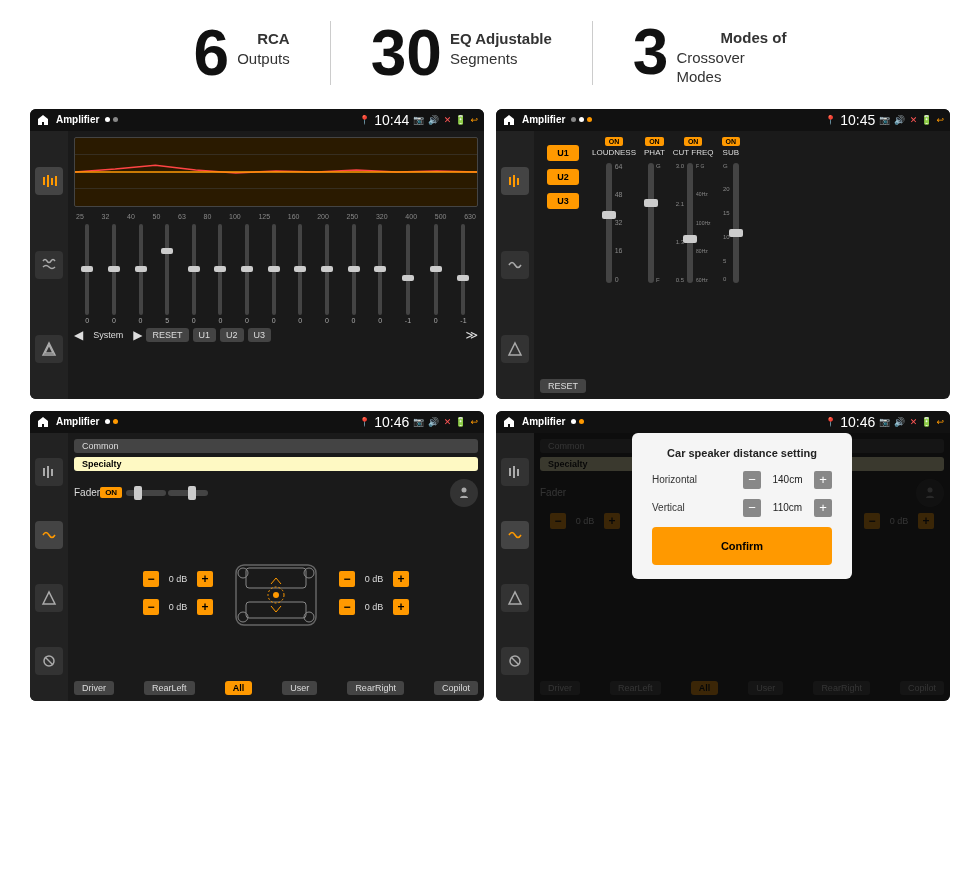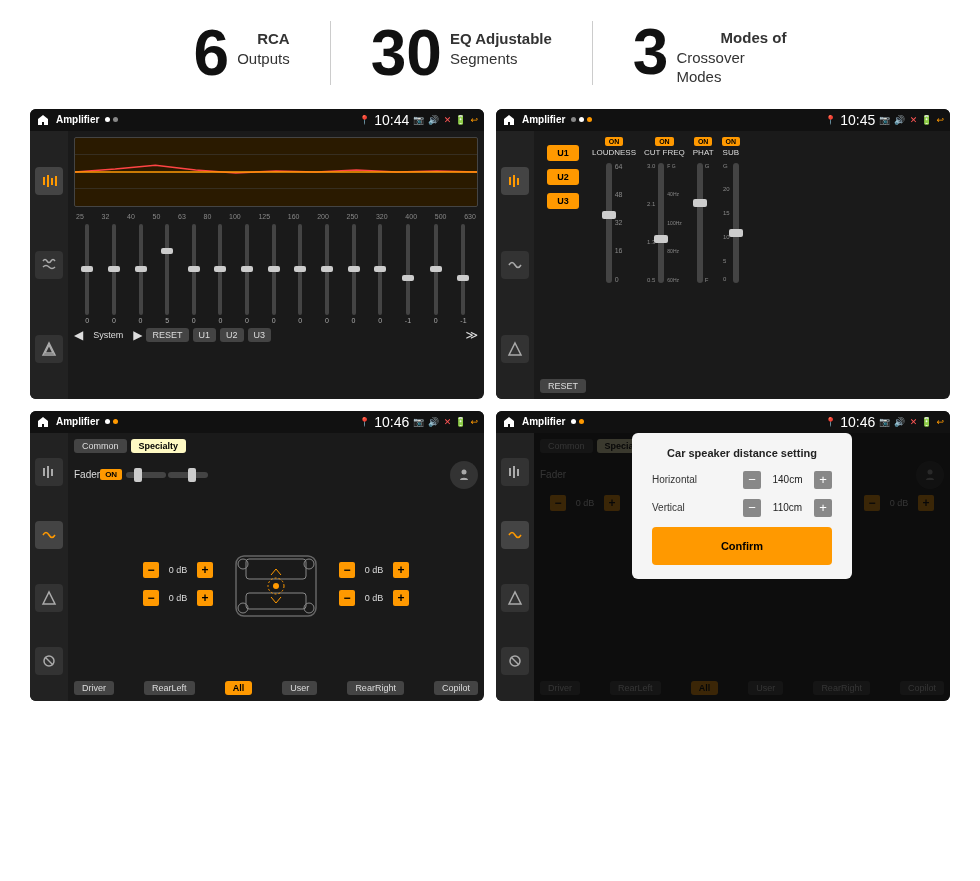--- a/index.html
+++ b/index.html
@@ -366,20 +366,21 @@
     .fader-main {
       flex: 1;
       padding: 6px;
       position: relative;
     }
 
     .fader-tabs {
       display: flex;
       gap: 4px;
       margin-bottom: 8px;
+      flex-direction: column;
     }
 
     .fader-tab {
       background: #444;
       color: #ddd;
       border-radius: 3px;
       padding: 2px 8px;
       font-size: 9px;
       cursor: pointer;
     }
@@ -854,20 +855,34 @@
                       <span>48</span>
                       <span>32</span>
                       <span>16</span>
                       <span>0</span>
                   </div>
                 </div>
               </div>
 
               <div class="cross-col">
                 <div class="on-badge">ON</div>
+                <div class="col-label">PHAT</div>
+                <div style="height:120px; display:flex; align-items:flex-start; margin-top:4px;">
+                  <div class="v-slider" style="height:100%;">
+                    <div class="v-thumb" style="top:30%"></div>
+                  </div>
+                  <div class="slider-nums" style="margin-left:2px;">
+                    <span style="font-size:6px;">G</span>
+                      <span style="font-size:6px; margin-top:10px;">F</span>
+                  </div>
+                </div>
+              </div>
+
+              <div class="cross-col">
+                <div class="on-badge">ON</div>
                 <div class="col-label">CUT FREQ</div>
                 <div style="display:flex; gap:3px; margin-top:4px; height:120px;">
                   <div class="slider-nums">
                     <span style="font-size:6px;">3.0</span>
                       <span style="font-size:6px;">2.1</span>
                       <span style="font-size:6px;">1.3</span>
                       <span style="font-size:6px;">0.5</span>
                   </div>
                   <div class="v-slider" style="height:100%;">
                     <div class="v-thumb" style="top:60%"></div>
@@ -875,34 +890,20 @@
                   <div class="slider-nums">
                     <span style="font-size:5px;">F G</span>
                       <span style="font-size:5px;">40Hz</span>
                       <span style="font-size:5px;">100Hz</span>
                       <span style="font-size:5px;">80Hz</span>
                       <span style="font-size:5px;">60Hz</span>
                   </div>
                 </div>
               </div>
 
-              <div class="cross-col">
-                <div class="on-badge">ON</div>
-                <div class="col-label">PHAT</div>
-                <div style="height:120px; display:flex; align-items:flex-start; margin-top:4px;">
-                  <div class="v-slider" style="height:100%;">
-                    <div class="v-thumb" style="top:30%"></div>
-                  </div>
-                  <div class="slider-nums" style="margin-left:2px;">
-                    <span style="font-size:6px;">G</span>
-                      <span style="font-size:6px; margin-top:10px;">F</span>
-                  </div>
-                </div>
-              </div>
-
 
               <div class="cross-col">
                 <div class="on-badge">ON</div>
                 <div class="col-label">SUB</div>
                 <div style="display:flex; gap:3px; margin-top:4px; height:120px;">
                   <div class="slider-nums">
                     <span style="font-size:6px;">G</span>
                     <span style="font-size:6px; margin-top:10px;">20</span>
                     <span style="font-size:6px; margin-top:10px;">15</span>
                     <span style="font-size:6px; margin-top:10px;">10</span>

